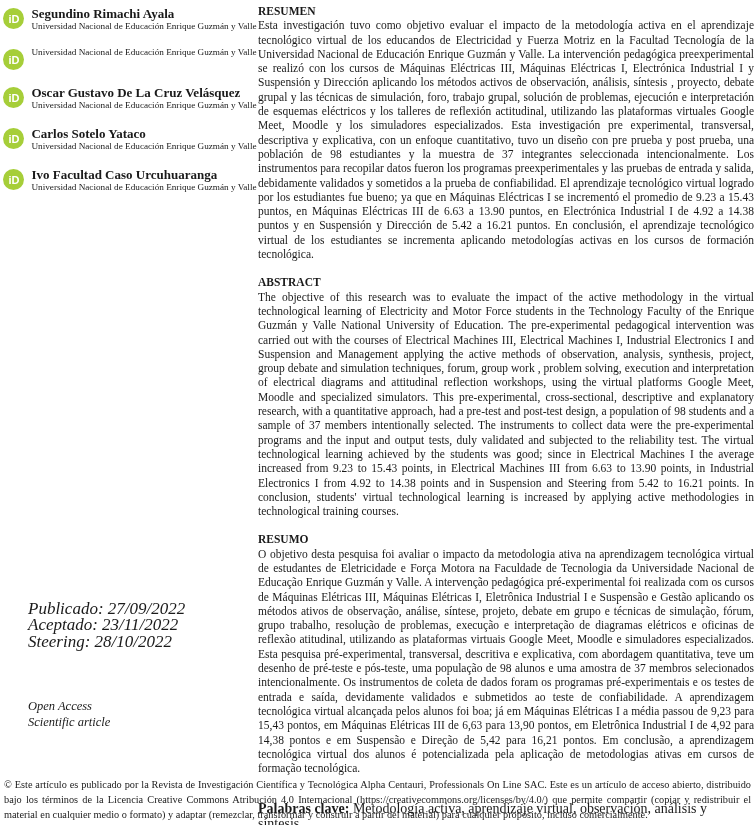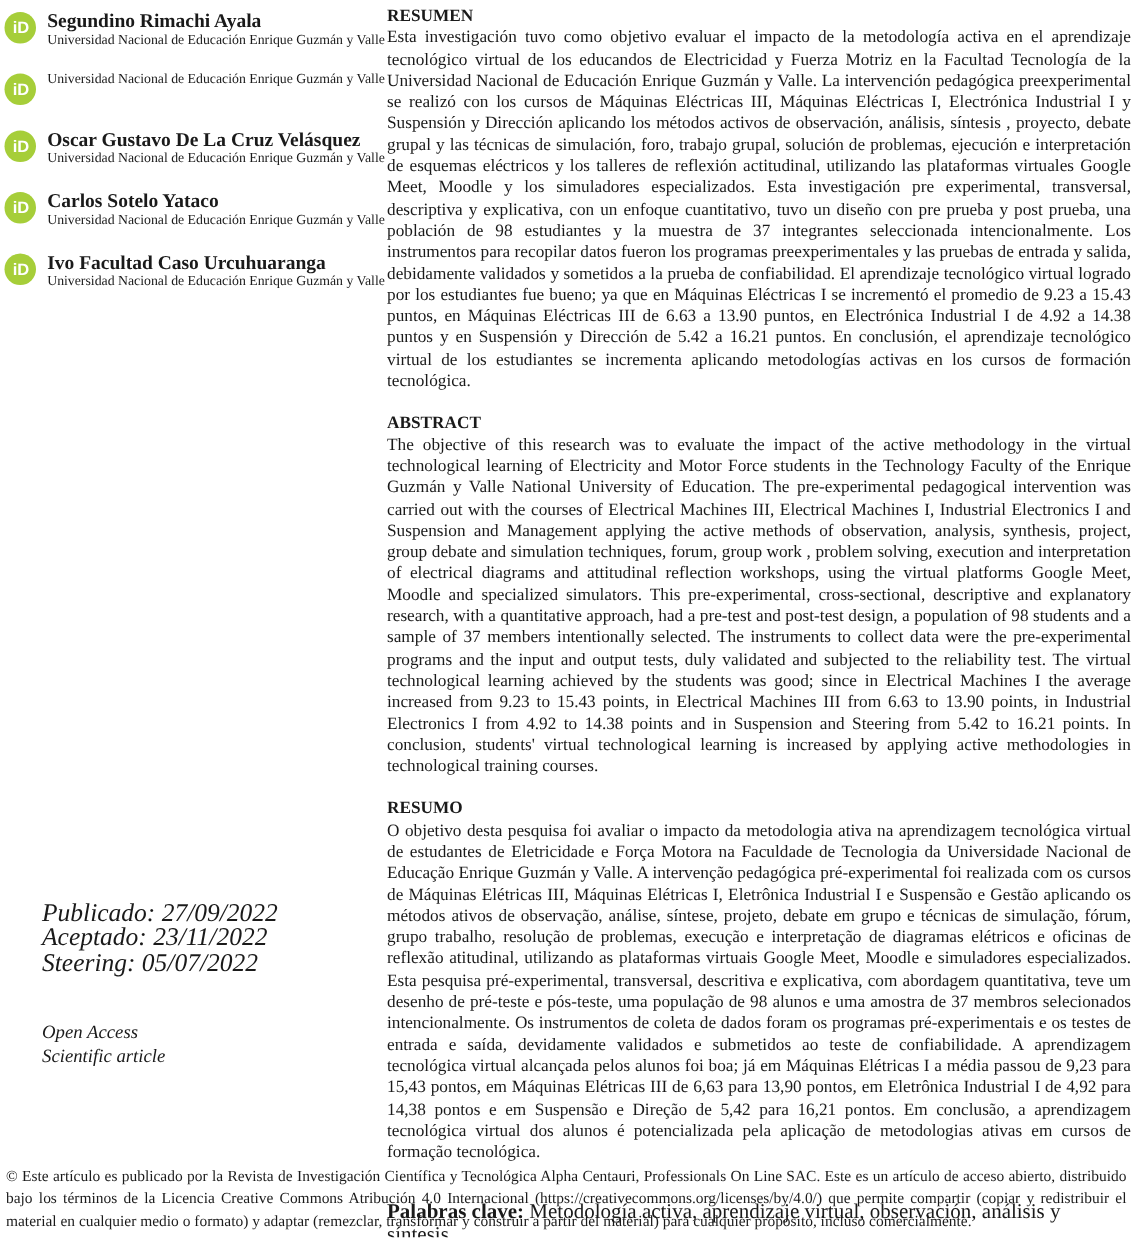--- a/index.html
+++ b/index.html
@@ -23,21 +23,21 @@
     background: #A6CE39; color: #ffffff;
     font-family: "Liberation Sans", sans-serif;
     font-size: 11px; font-weight: bold;
     margin-top: 2px;
     cursor: pointer;
   }
   .author-name { font-size: 13px; font-weight: bold; line-height: 15px; white-space: nowrap; }
   .author-affil { font-size: 9.2px; line-height: 11px; white-space: nowrap; }
   
   .dates { position: absolute; left: 28px; top: 601px; font-size: 17px; line-height: 16.3px; font-style: italic; }
-  .access { position: absolute; left: 28px; top: 680px; font-size: 12.5px; line-height: 16.3px; font-style: italic; }
+  .access { position: absolute; left: 28px; top: 698px; font-size: 12.5px; line-height: 16.3px; font-style: italic; }
   
   .main { position: absolute; left: 258px; top: 4px; width: 496px; }
   .section-heading { font-size: 11.5px; font-weight: bold; margin: 0; line-height: 14.3px; }
   .section-body {
     font-size: 11.5px; line-height: 14.3px;
     text-align: justify; margin: 0 0 14px 0;
   }
   .keywords { margin-top: 27px; }
   .keyword-line { font-size: 14px; line-height: 14.3px; }
   .keyword-line b { font-weight: bold; }
@@ -85,21 +85,21 @@
       <div>
         <div class="author-name">Ivo Facultad Caso Urcuhuaranga</div>
         <div class="author-affil">Universidad Nacional de Educación Enrique Guzmán y Valle</div>
       </div>
     </div>
   </div>
 
   <div class="dates">
     <div class="date-line"><span>Publicado:</span> <span>27/09/2022</span></div>
     <div class="date-line"><span>Aceptado:</span> <span>23/11/2022</span></div>
-    <div class="date-line"><span>Steering:</span> <span>05/07/2022</span></div>
+    <div class="date-line"><span>Steering:</span> <span>28/10/2022</span></div>
   </div>
 
   <div class="access">
     <div>Open Access</div>
     <div>Scientific article</div>
   </div>
 
   <div class="main">
     <section>
       <h2 class="section-heading">RESUMEN</h2>

